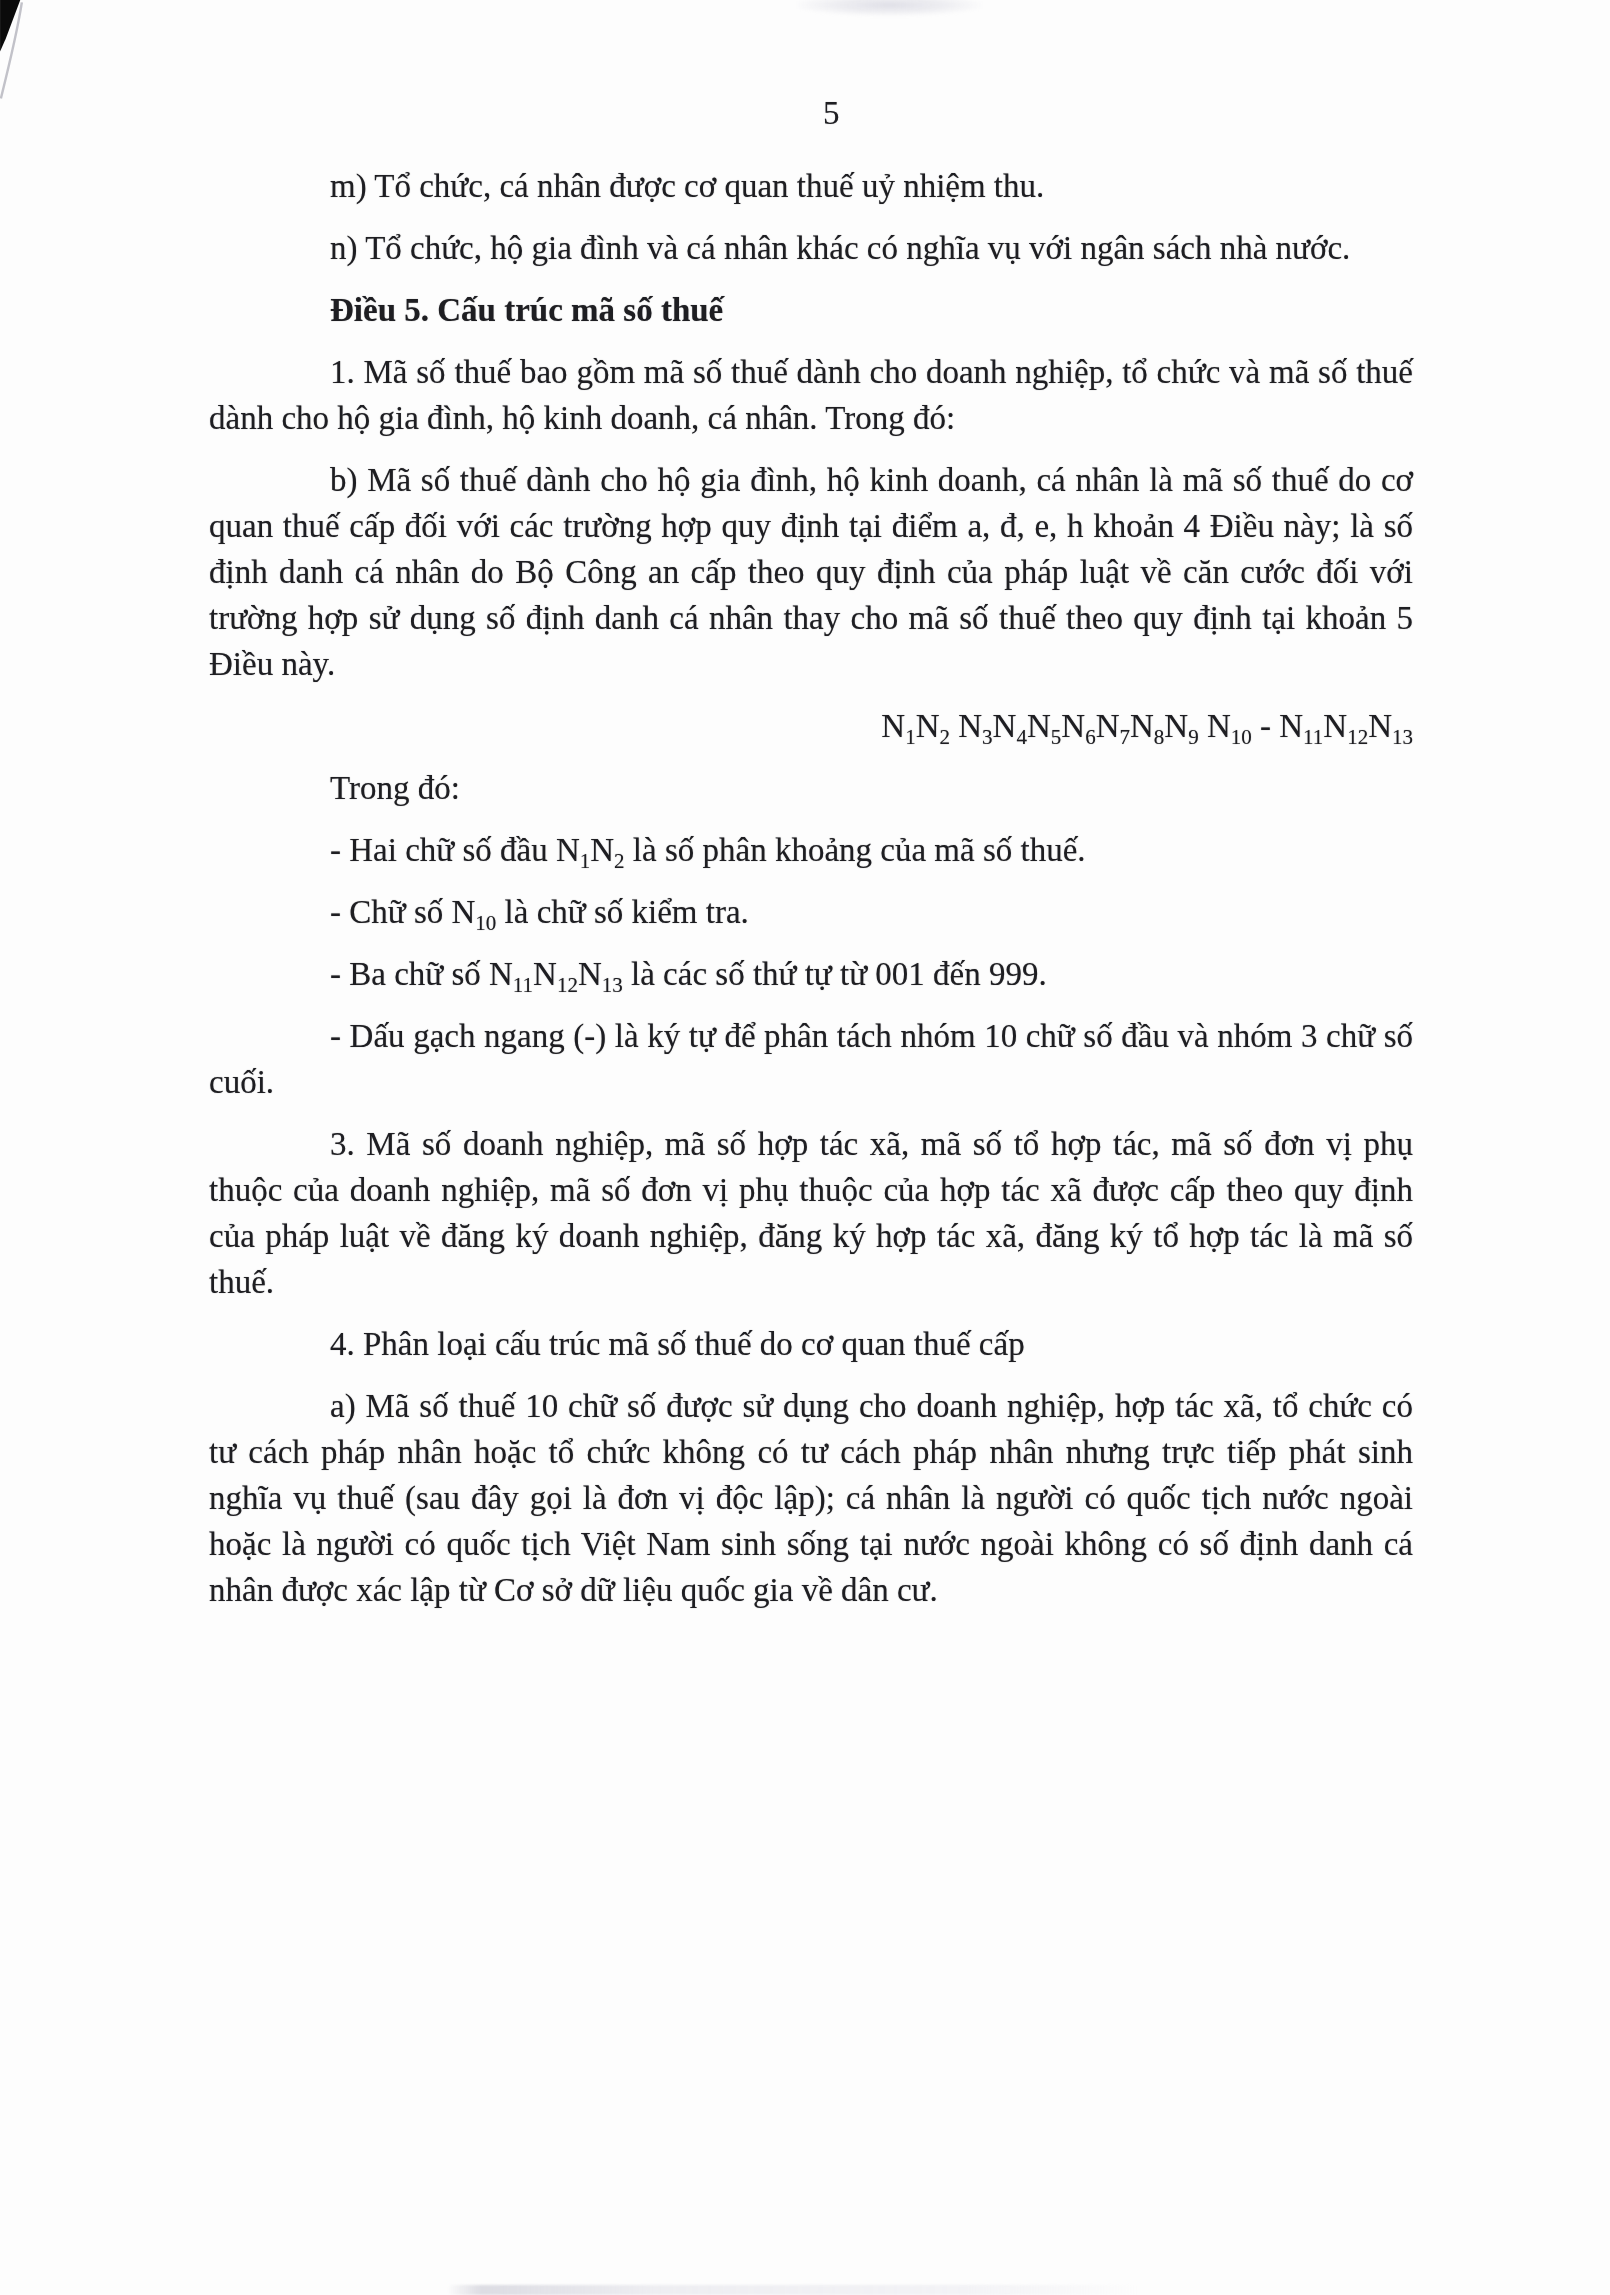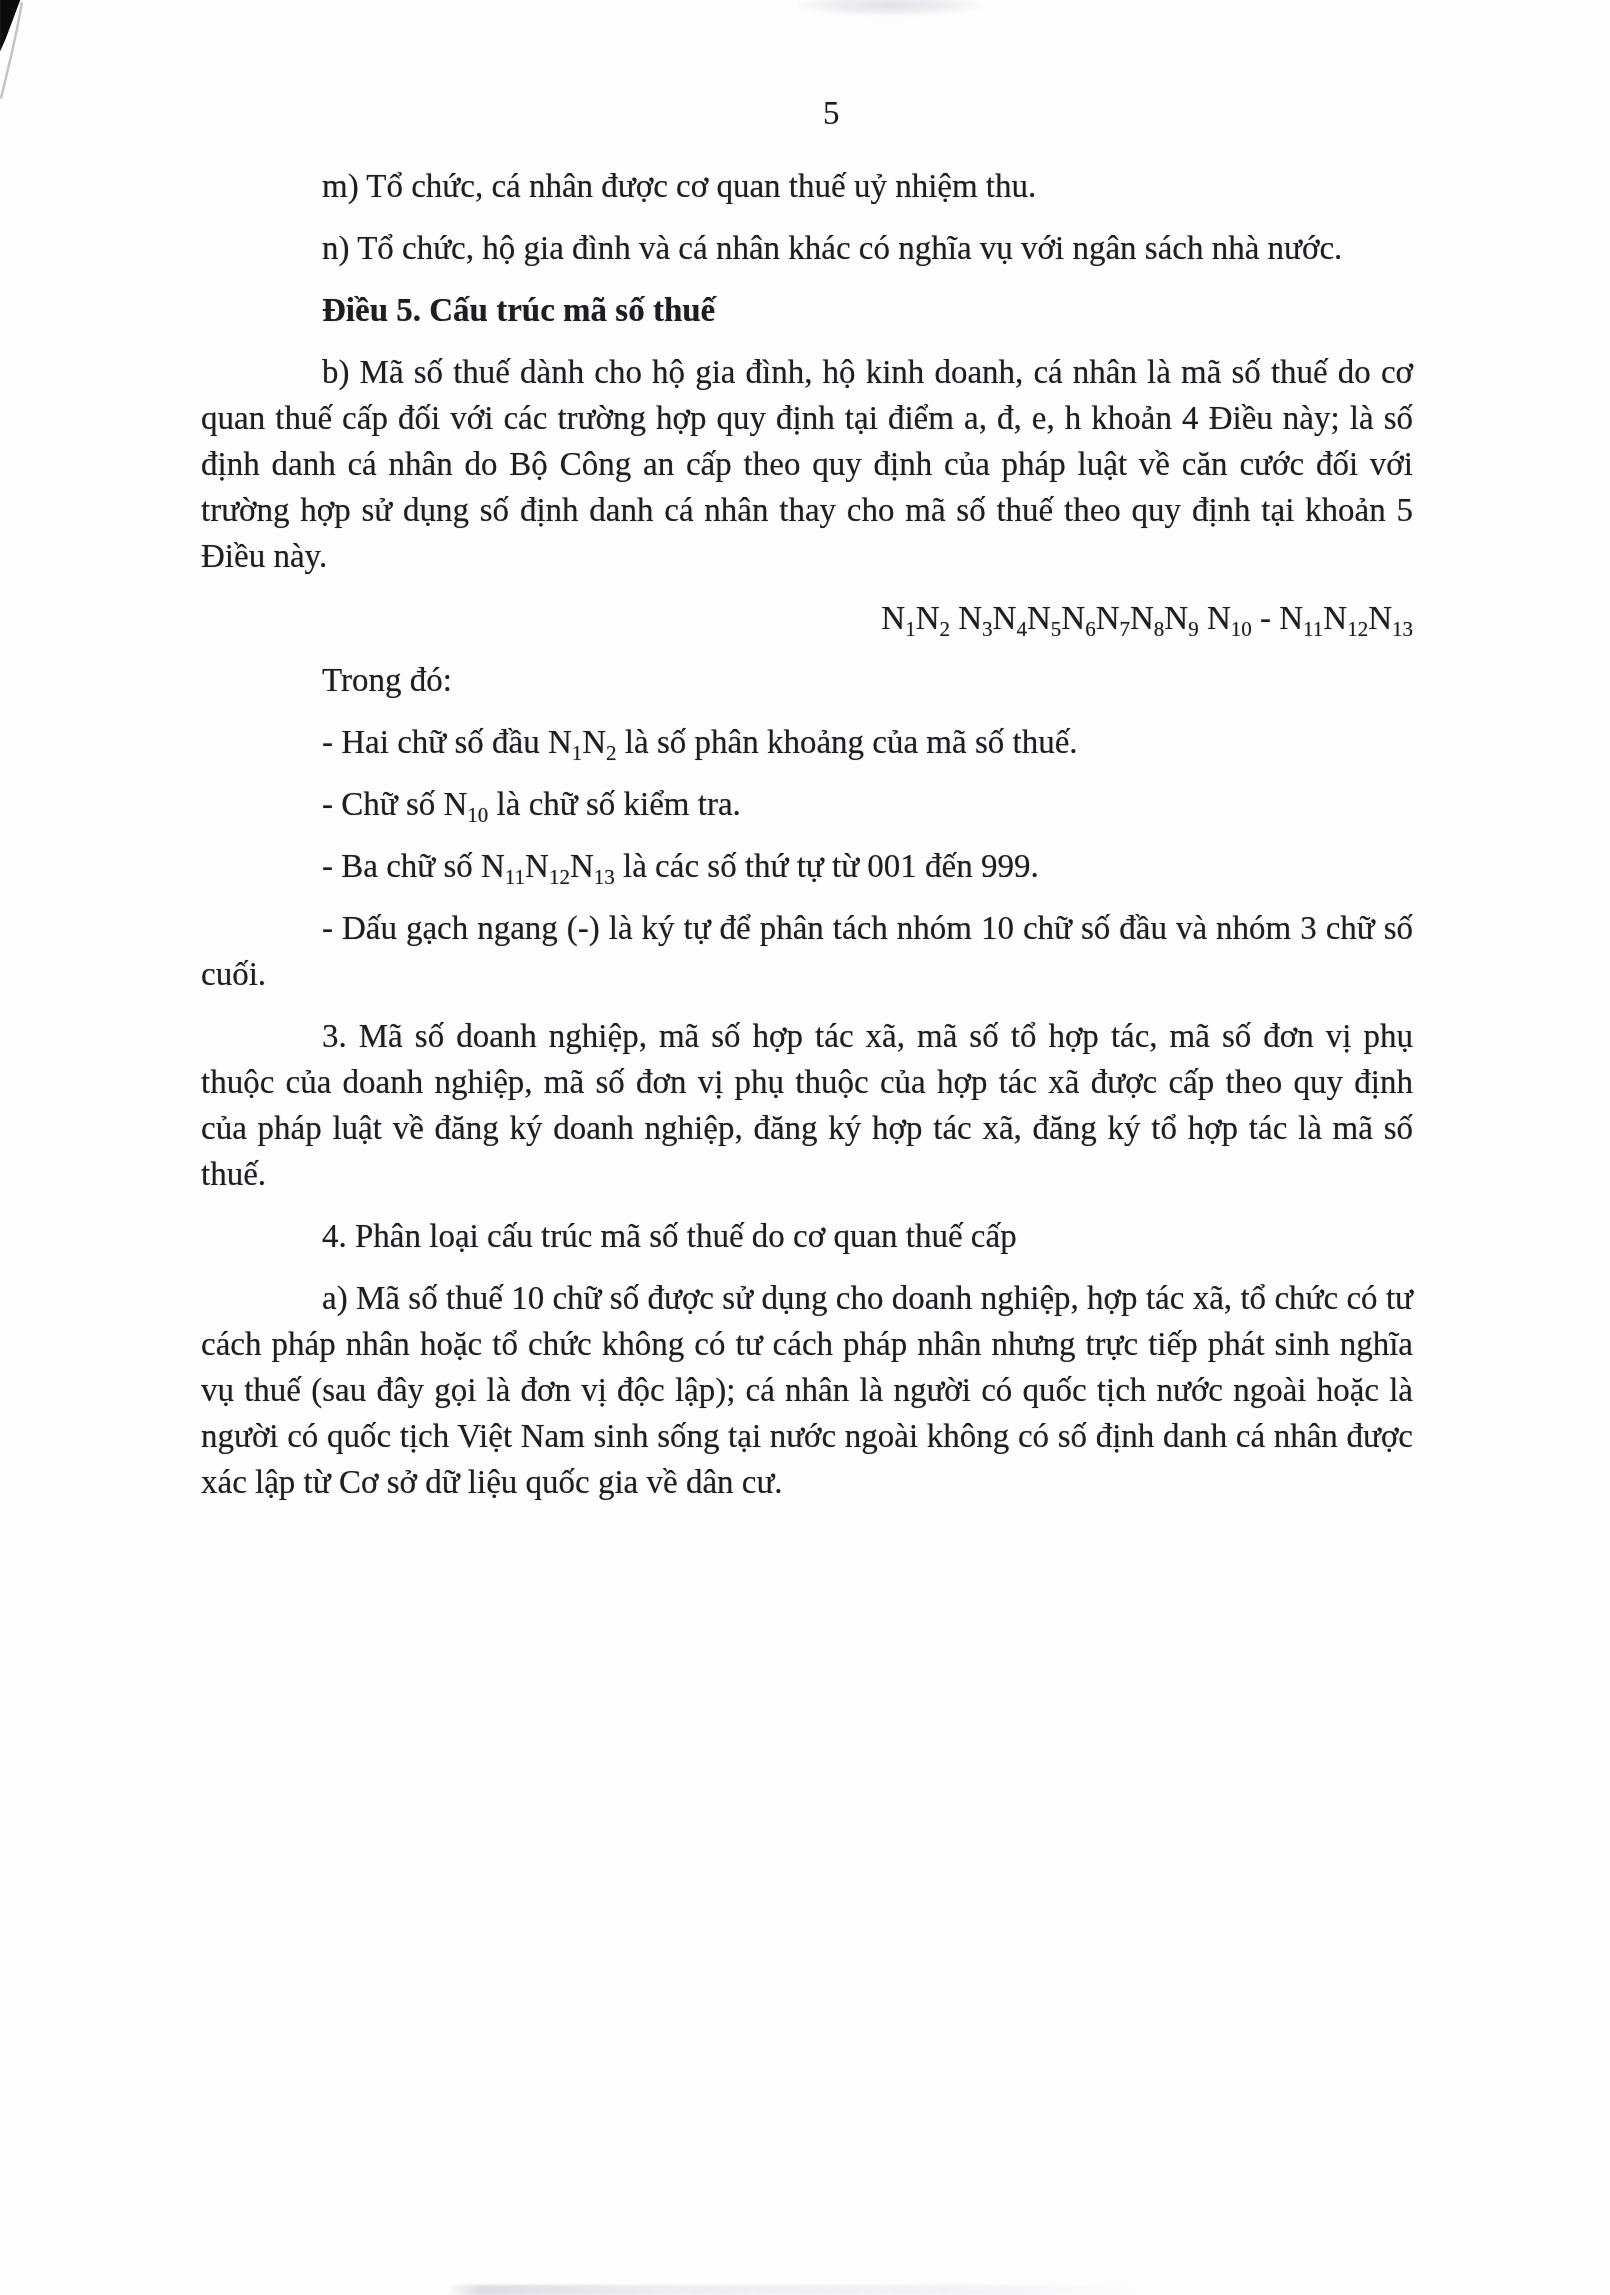--- a/index.html
+++ b/index.html
@@ -64,21 +64,21 @@
     position: absolute;
     left: 201px;
     top: 163px;
     width: 1212px;
     font-size: 33px;
     line-height: 46px;
     text-align: justify;
     text-shadow: 0 0 1px rgba(25,25,30,0.5);
   }
   .text-column p {
-    margin: 0 0 16px 0;
+    margin: 0 0 16px 8px;
     text-indent: 121px;
   }
   .text-column p.heading {
     font-weight: bold;
   }
   .text-column p.formula {
     text-align: right;
     text-indent: 0;
     padding-left: 89px;
     margin-bottom: 16px;
@@ -102,20 +102,21 @@
     <path d="M0,0 L25,0 L7,48 L0,64 Z" fill="#0b0b0b"></path>
     <path d="M27,3 C21,42 11,82 1,122" stroke="#a8a8b2" stroke-width="3" fill="none" opacity="0.7"></path>
   </svg>
 
   <div class="page-number">5</div>
 
   <div class="text-column">
       <p class="body">m) Tổ chức, cá nhân được cơ quan thuế uỷ nhiệm thu.</p>
       <p class="body">n) Tổ chức, hộ gia đình và cá nhân khác có nghĩa vụ với ngân sách nhà nước.</p>
       <p class="heading">Điều 5. Cấu trúc mã số thuế</p>
+      <p class="body">1. Mã số thuế bao gồm mã số thuế dành cho doanh nghiệp, tổ chức và mã số thuế dành cho hộ gia đình, hộ kinh doanh, cá nhân. Trong đó:</p>
       <p class="body">b) Mã số thuế dành cho hộ gia đình, hộ kinh doanh, cá nhân là mã số thuế do cơ quan thuế cấp đối với các trường hợp quy định tại điểm a, đ, e, h khoản 4 Điều này; là số định danh cá nhân do Bộ Công an cấp theo quy định của pháp luật về căn cước đối với trường hợp sử dụng số định danh cá nhân thay cho mã số thuế theo quy định tại khoản 5 Điều này.</p>
       <p class="formula">N<sub>1</sub>N<sub>2</sub> N<sub>3</sub>N<sub>4</sub>N<sub>5</sub>N<sub>6</sub>N<sub>7</sub>N<sub>8</sub>N<sub>9</sub> N<sub>10</sub> - N<sub>11</sub>N<sub>12</sub>N<sub>13</sub></p>
       <p class="body">Trong đó:</p>
       <p class="body">- Hai chữ số đầu N<sub>1</sub>N<sub>2</sub> là số phân khoảng của mã số thuế.</p>
       <p class="body">- Chữ số N<sub>10</sub> là chữ số kiểm tra.</p>
       <p class="body">- Ba chữ số N<sub>11</sub>N<sub>12</sub>N<sub>13</sub> là các số thứ tự từ 001 đến 999.</p>
       <p class="body">- Dấu gạch ngang (-) là ký tự để phân tách nhóm 10 chữ số đầu và nhóm 3 chữ số cuối.</p>
       <p class="body">3. Mã số doanh nghiệp, mã số hợp tác xã, mã số tổ hợp tác, mã số đơn vị phụ thuộc của doanh nghiệp, mã số đơn vị phụ thuộc của hợp tác xã được cấp theo quy định của pháp luật về đăng ký doanh nghiệp, đăng ký hợp tác xã, đăng ký tổ hợp tác là mã số thuế.</p>
       <p class="body">4. Phân loại cấu trúc mã số thuế do cơ quan thuế cấp</p>
       <p class="body">a) Mã số thuế 10 chữ số được sử dụng cho doanh nghiệp, hợp tác xã, tổ chức có tư cách pháp nhân hoặc tổ chức không có tư cách pháp nhân nhưng trực tiếp phát sinh nghĩa vụ thuế (sau đây gọi là đơn vị độc lập); cá nhân là người có quốc tịch nước ngoài hoặc là người có quốc tịch Việt Nam sinh sống tại nước ngoài không có số định danh cá nhân được xác lập từ Cơ sở dữ liệu quốc gia về dân cư.</p>

